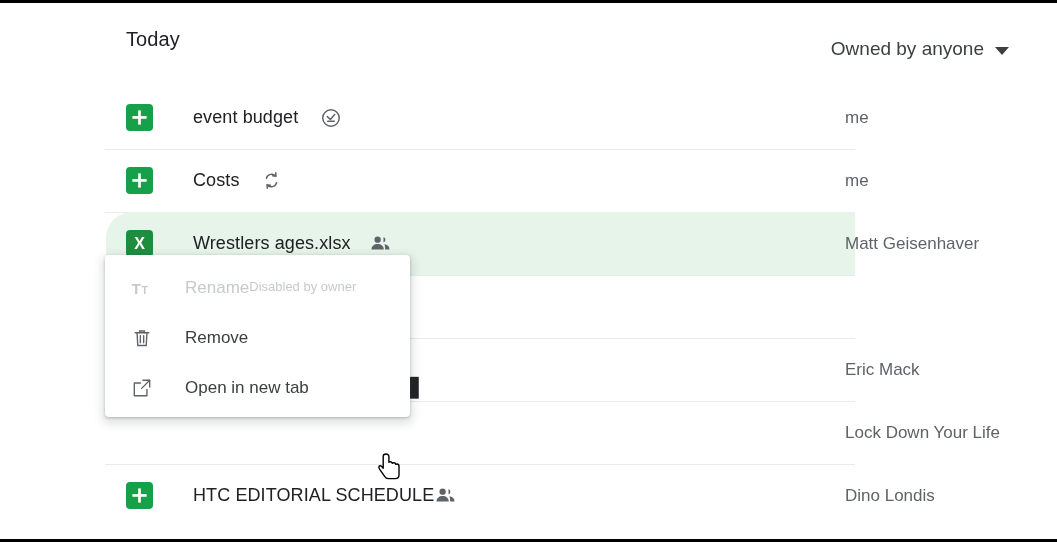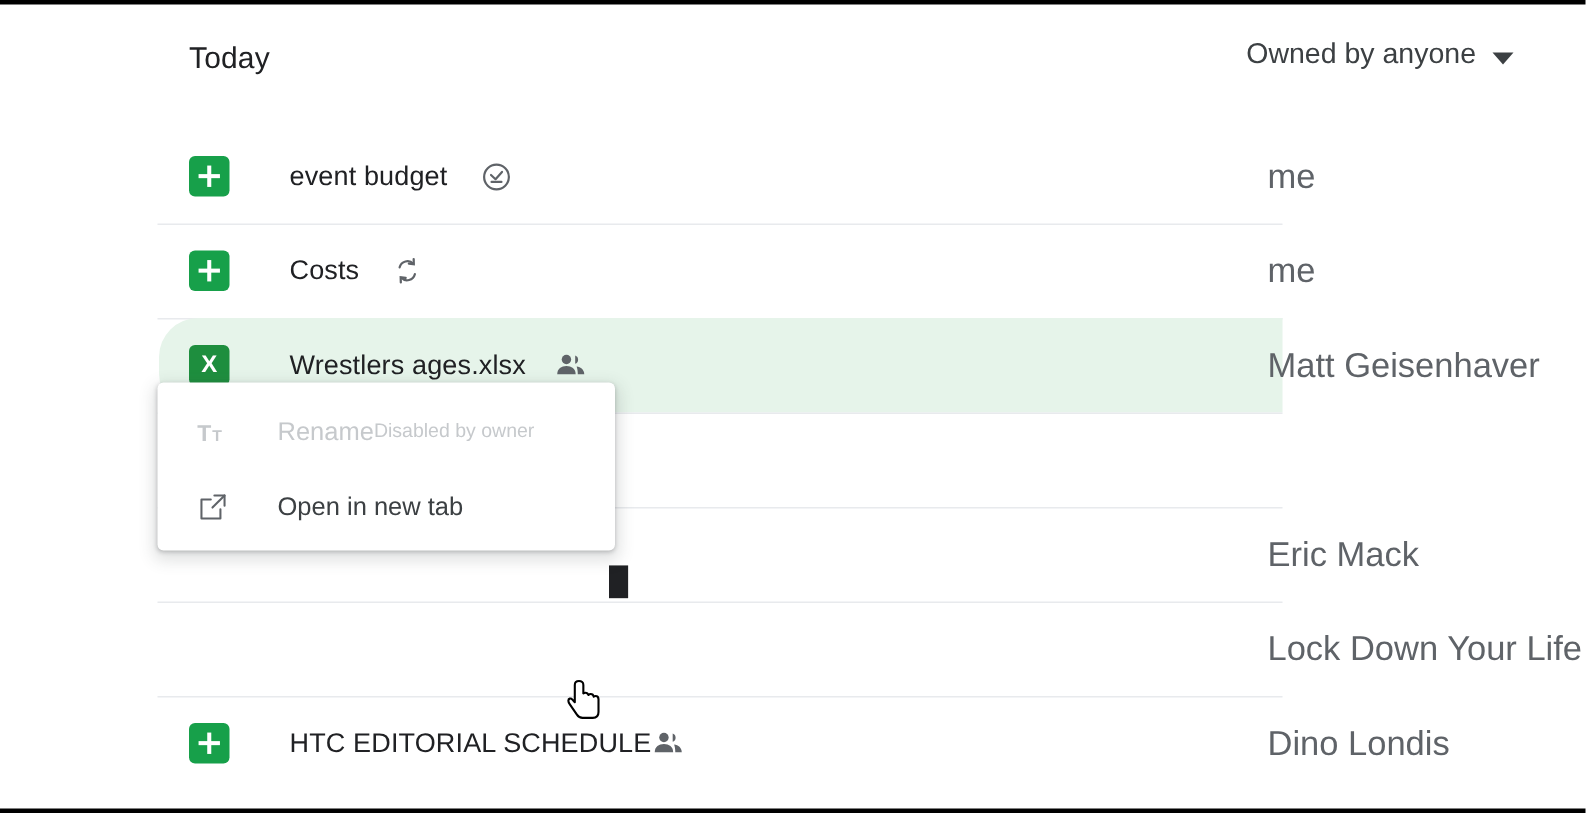--- a/index.html
+++ b/index.html
@@ -39,21 +39,21 @@
     position: absolute;
     left: 126px;
     top: 22px;
     font-size: 20px;
     color: #202124;
     letter-spacing: .1px;
   }
   .owner-filter {
     position: absolute;
     right: 48px;
-    top: 20px;
+    top: 32px;
     display: flex;
     align-items: center;
     gap: 11px;
     color: #3c4043;
     font-size: 19px;
     cursor: pointer;
   }
   .caret {
     width: 0;
     height: 0;
@@ -134,21 +134,21 @@
   }
   .name-badge {
     position: absolute;
     display: flex;
     align-items: center;
     color: #5f6368;
   }
   .owner-cell {
     position: absolute;
     left: 845px;
-    font-size: 23px;
+    font-size: 17px;
     color: #5f6368;
     white-space: nowrap;
   }
 
   
   .context-menu {
     position: absolute;
     left: 105px;
     top: 252px;
     width: 305px;
@@ -376,20 +376,33 @@
           <text x="0.5" y="17.5" font-family="Liberation Sans, sans-serif" font-size="16" font-weight="bold" fill="currentColor">T</text>
           <text x="11" y="17.5" font-family="Liberation Sans, sans-serif" font-size="11" font-weight="bold" fill="currentColor">T</text>
         </svg>
       </span>
       <span class="menu-text">
         <span class="menu-label">Rename</span>
         <span class="menu-sublabel">Disabled by owner</span>
       </span>
     </div>
 
+    <div class="menu-item">
+      <span class="menu-icon">
+        <svg width="22" height="22" viewBox="0 0 24 24" fill="none" stroke="currentColor" stroke-width="1.5" stroke-linecap="round">
+          <path d="M4.6 6.3 H19.4"></path>
+          <path d="M9.4 6.3 V4.3 H14.6 V6.3"></path>
+          <path d="M6.6 6.3 L7.4 20.2 H16.6 L17.4 6.3"></path>
+          <path d="M10.2 9.6 V17.2 M13.8 9.6 V17.2"></path>
+        </svg>
+      </span>
+      <span class="menu-text">
+        <span class="menu-label">Remove</span>
+      </span>
+    </div>
 
     <div class="menu-item">
       <span class="menu-icon">
         <svg width="22" height="22" viewBox="0 0 24 24" fill="none" stroke="currentColor" stroke-width="1.5" stroke-linecap="round" stroke-linejoin="round">
           <path d="M13 3.6 H20.4 V11"></path>
           <path d="M20.4 3.6 L11.6 12.4"></path>
           <path d="M17.4 13.6 V20.4 H3.6 V6.6 H10.4"></path>
         </svg>
       </span>
       <span class="menu-text">

